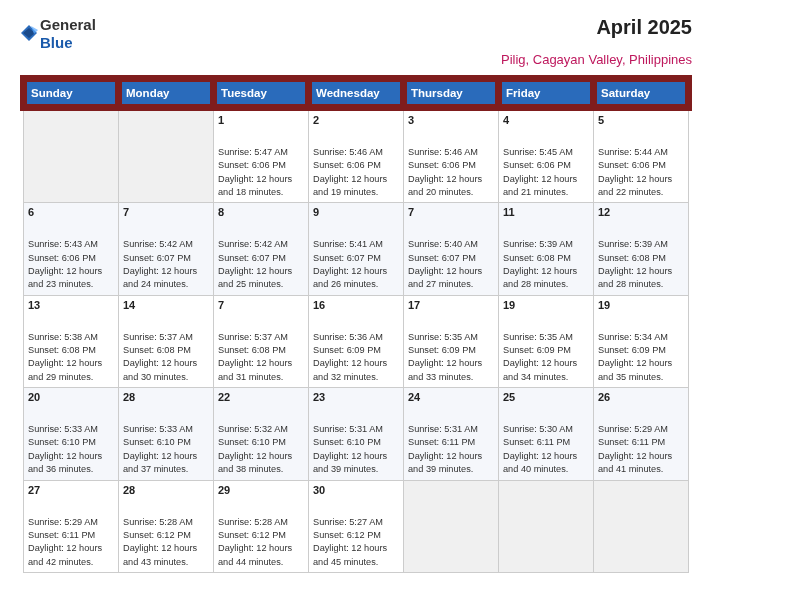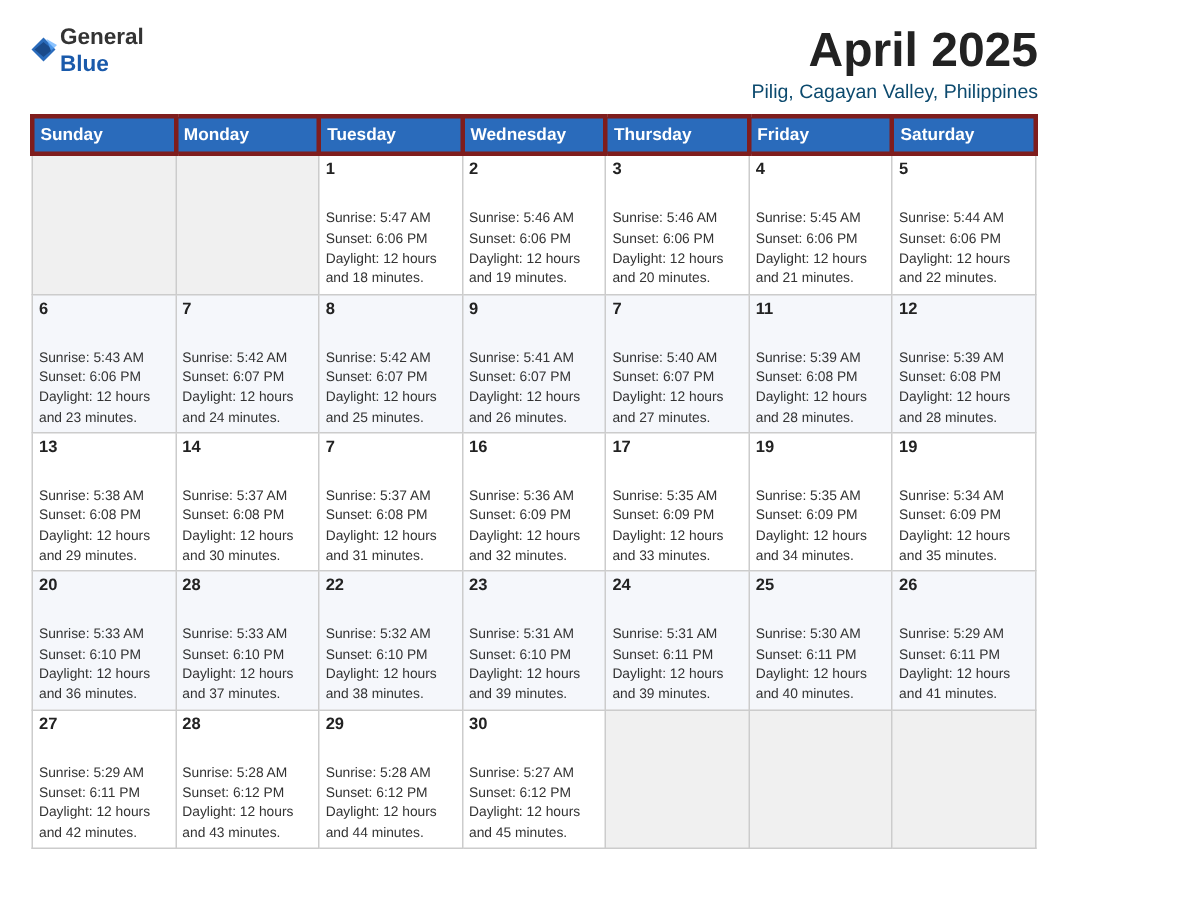--- a/index.html
+++ b/index.html
@@ -40,43 +40,43 @@
     }
     .logo-icon {
       width: 18px;
       height: 18px;
       margin-bottom: 2px;
     }
     .title-block {
       text-align: right;
     }
     .main-title {
-      font-size: 32px;
+      font-size: 20px;
       font-weight: bold;
       color: #222;
       line-height: 1.1;
     }
     .subtitle {
       font-size: 13px;
-      color: #0c4a6e;
-      margin-top: 2px;
+      color: #be185d;
+      margin-top: 14px;
     }
     .calendar-table {
       width: 100%;
       border-collapse: collapse;
       table-layout: fixed;
     }
     .calendar-table thead tr th {
       background: #2a6bbb;
       color: #fff;
       font-size: 11.5px;
       font-weight: bold;
       padding: 5px 4px;
       text-align: left;
-      border: 3px solid #7f1d1d;
+      border: 7px solid #7f1d1d;
     }
     .calendar-table tbody tr td {
       border: 1px solid #ccc;
       vertical-align: top;
       padding: 3px 4px;
       font-size: 9.2px;
       color: #222;
       height: 80px;
       background: #fff;
     }

